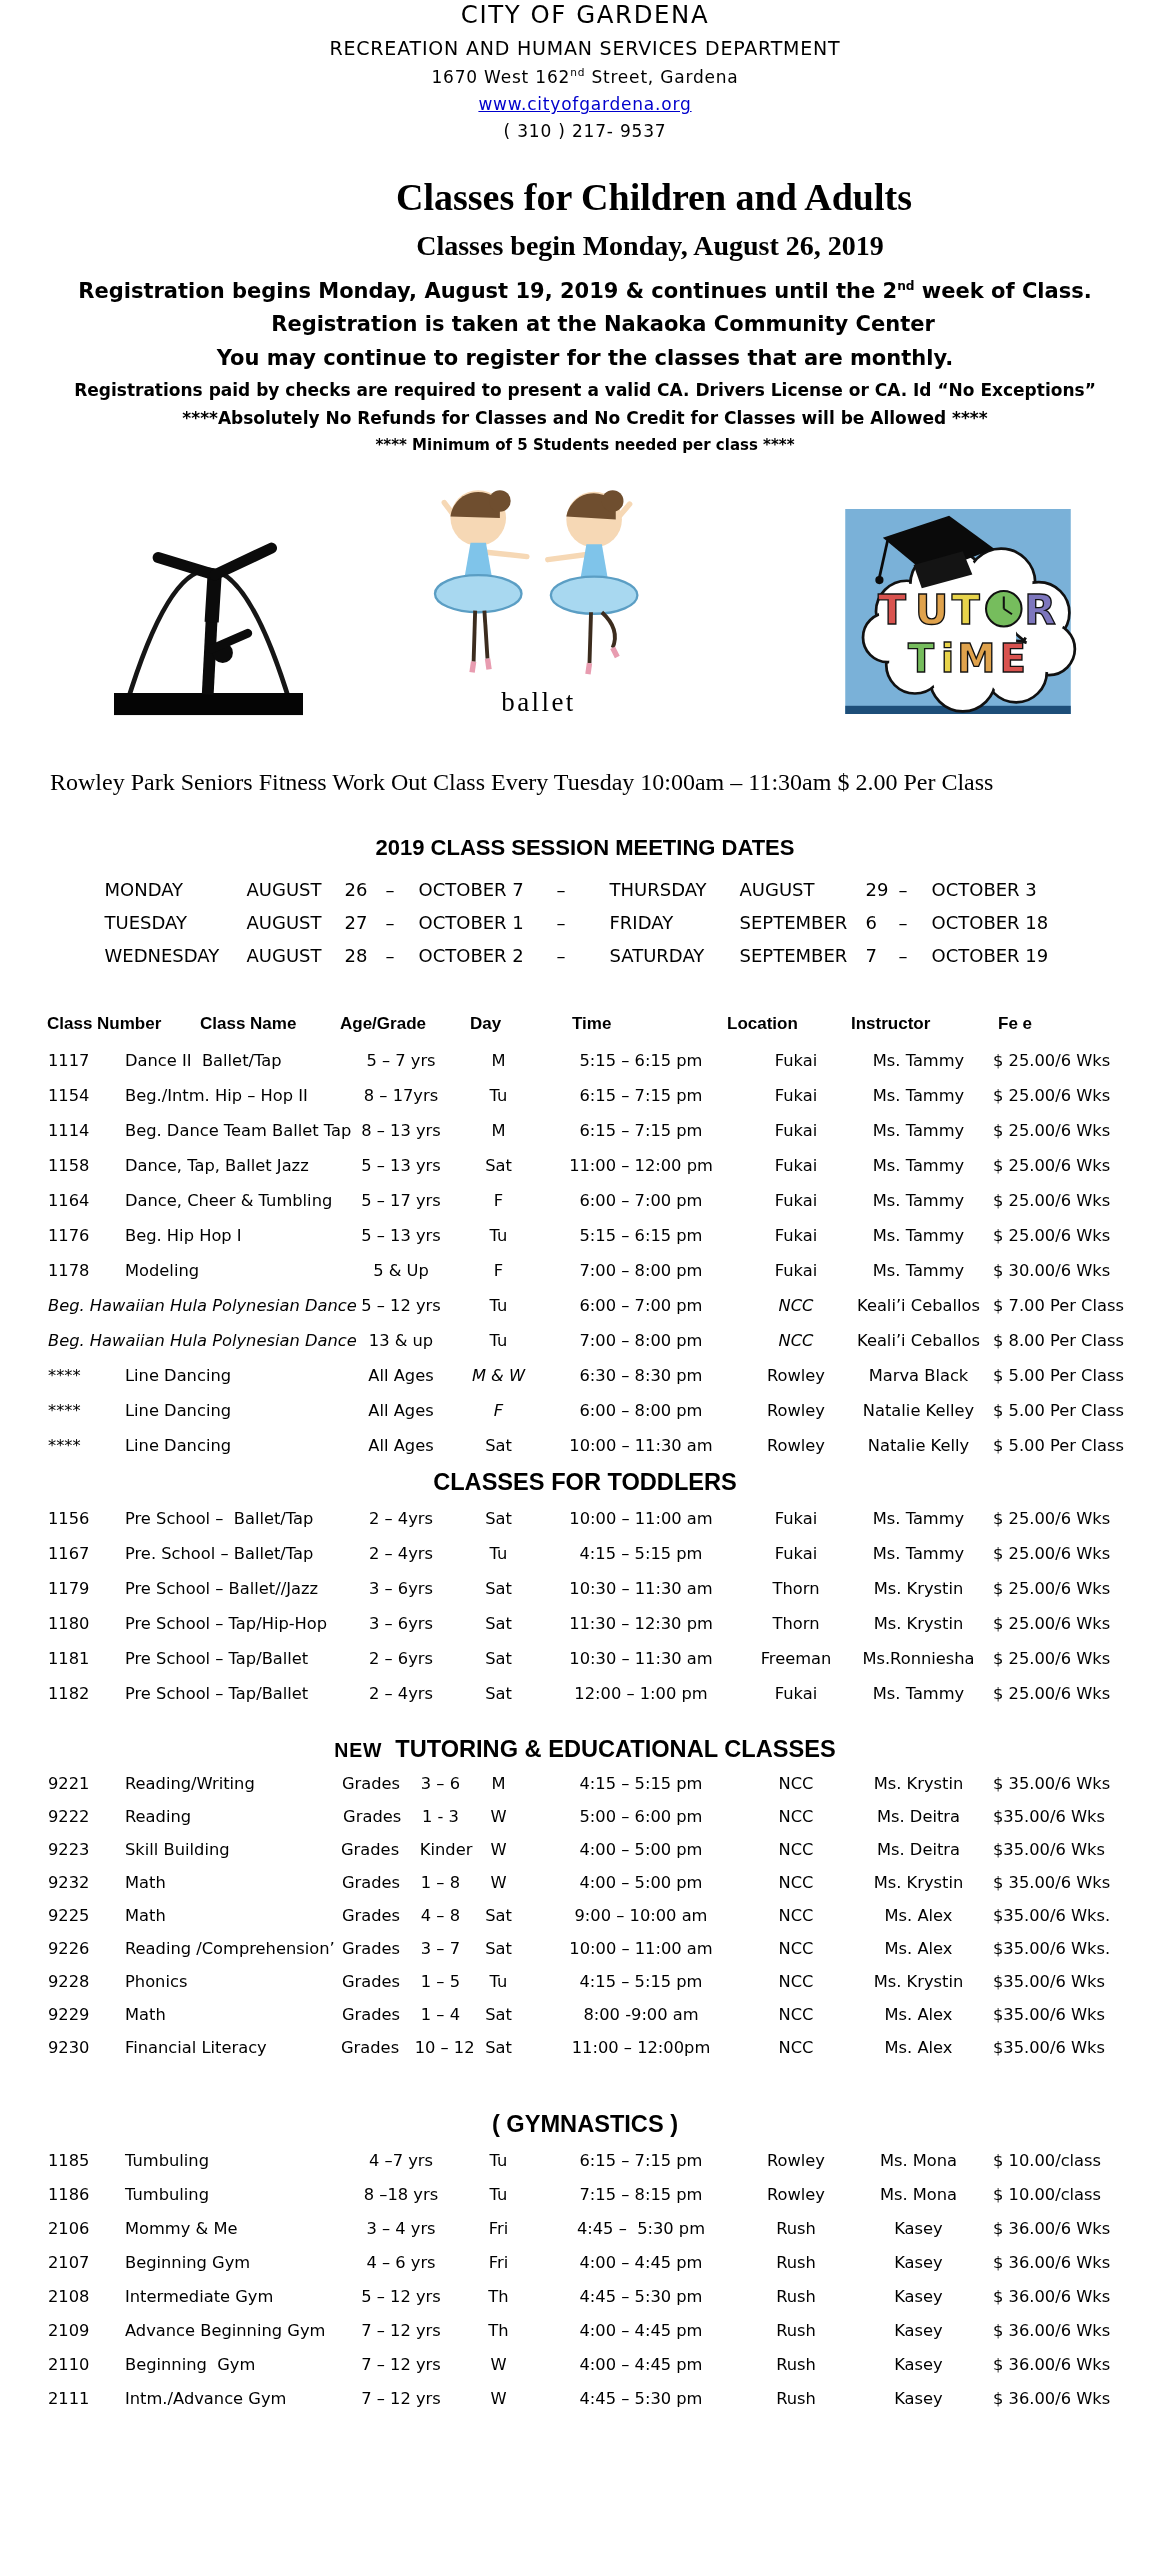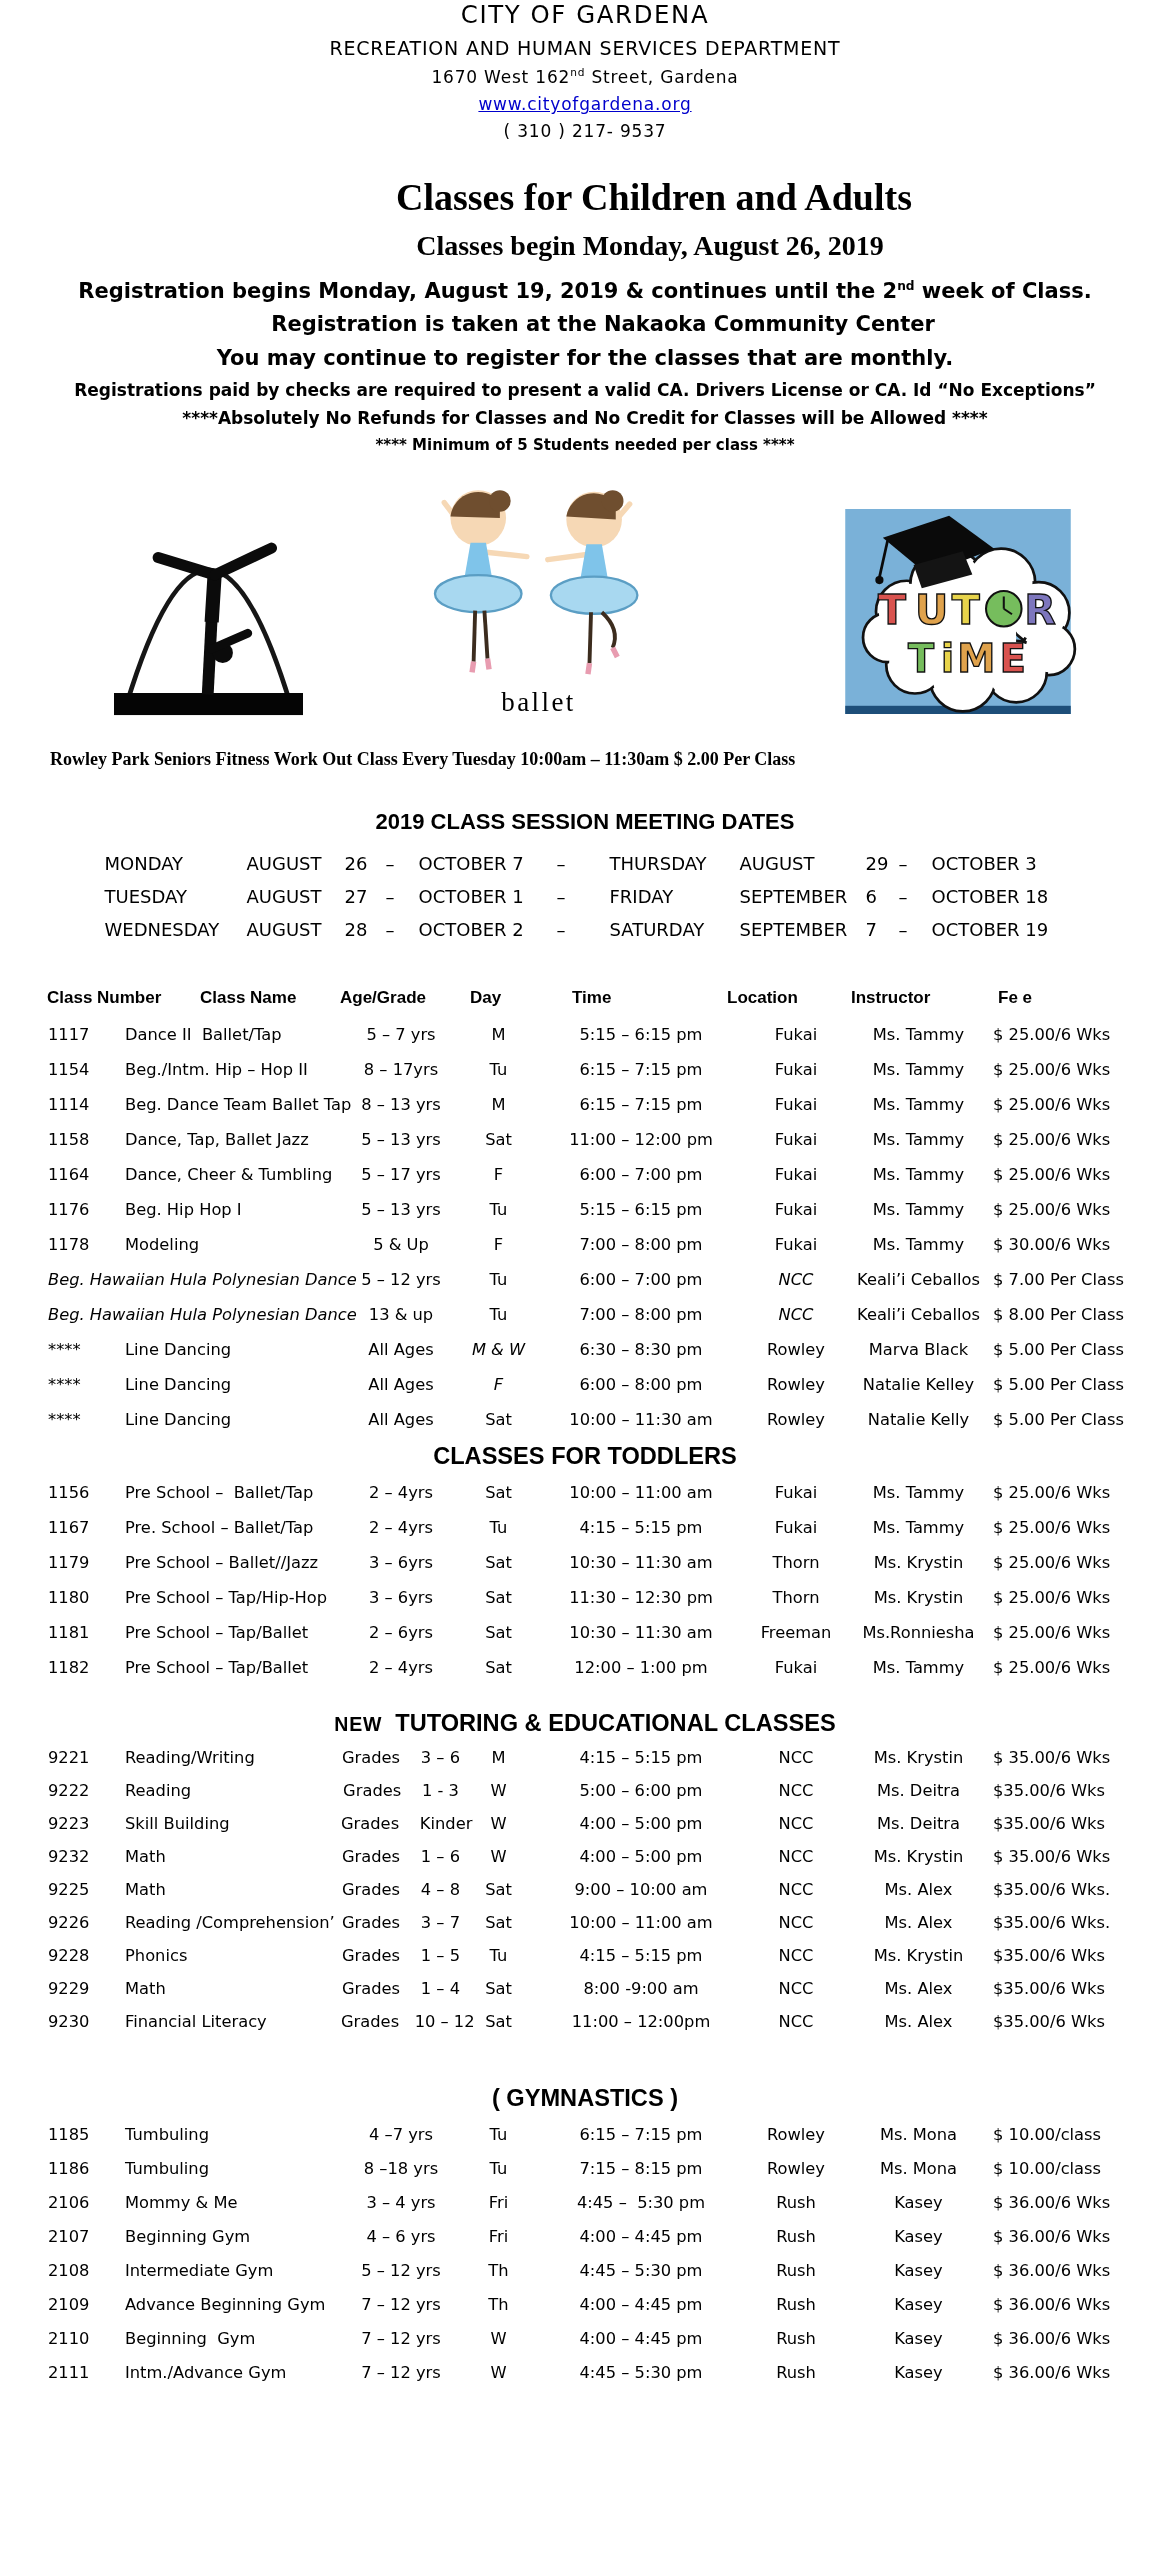--- a/index.html
+++ b/index.html
@@ -34,22 +34,22 @@
   .n4{font-size:17px;margin-top:9.8px;}
   .n5{font-size:17px;margin-top:8.1px;}
   .n6{font-size:15px;margin-top:8.1px;}
   
   .images-row{display:flex;align-items:flex-start;margin:16.3px 0 0 114px;height:251px;}
   .ballet-fig{margin-left:81px;width:309px;text-align:center;}
   .ballet-caption{font-family:"Liberation Serif",serif;font-size:27px;letter-spacing:2.4px;margin-top:-4.9px;}
   .tutor-wrap{margin-left:134px;margin-top:39px;}
   
   .seniors{
-    font-family:"Liberation Serif",serif;font-weight:bold;font-size:18px;
-    margin:28px 0 0 50px;
+    font-family:"Liberation Serif",serif;font-weight:normal;font-size:24px;
+    margin:48px 0 0 50px;
   }
   
   .meet-title{font-family:"Liberation Sans",sans-serif;font-weight:bold;font-size:22px;
     text-align:center;margin-top:39px;letter-spacing:0px;}
   .meet-grid{margin:11.4px auto 0 auto;width:961px;}
   .meet-row{display:grid;grid-template-columns:142px 98px 41px 33px 138px 53px 130px 126px 33px 33px 134px;
     height:33px;align-items:center;font-size:18px;}
   .meet-row span{text-align:left;white-space:nowrap;}
   
   .thead-row{position:relative;height:29px;margin-top:42px;
@@ -503,21 +503,21 @@
         <td class="c2">Grades    Kinder</td>
         <td class="c3">W</td>
         <td class="c4">4:00 – 5:00 pm</td>
         <td class="c5">NCC</td>
         <td class="c6">Ms. Deitra</td>
         <td class="c7">$35.00/6 Wks</td>
       </tr>
       <tr>
         <td class="c0">9232</td>
         <td class="c1">Math</td>
-        <td class="c2">Grades    1 – 6</td>
+        <td class="c2">Grades    1 – 8</td>
         <td class="c3">W</td>
         <td class="c4">4:00 – 5:00 pm</td>
         <td class="c5">NCC</td>
         <td class="c6">Ms. Krystin</td>
         <td class="c7">$ 35.00/6 Wks</td>
       </tr>
       <tr>
         <td class="c0">9225</td>
         <td class="c1">Math</td>
         <td class="c2">Grades    4 – 8</td>

